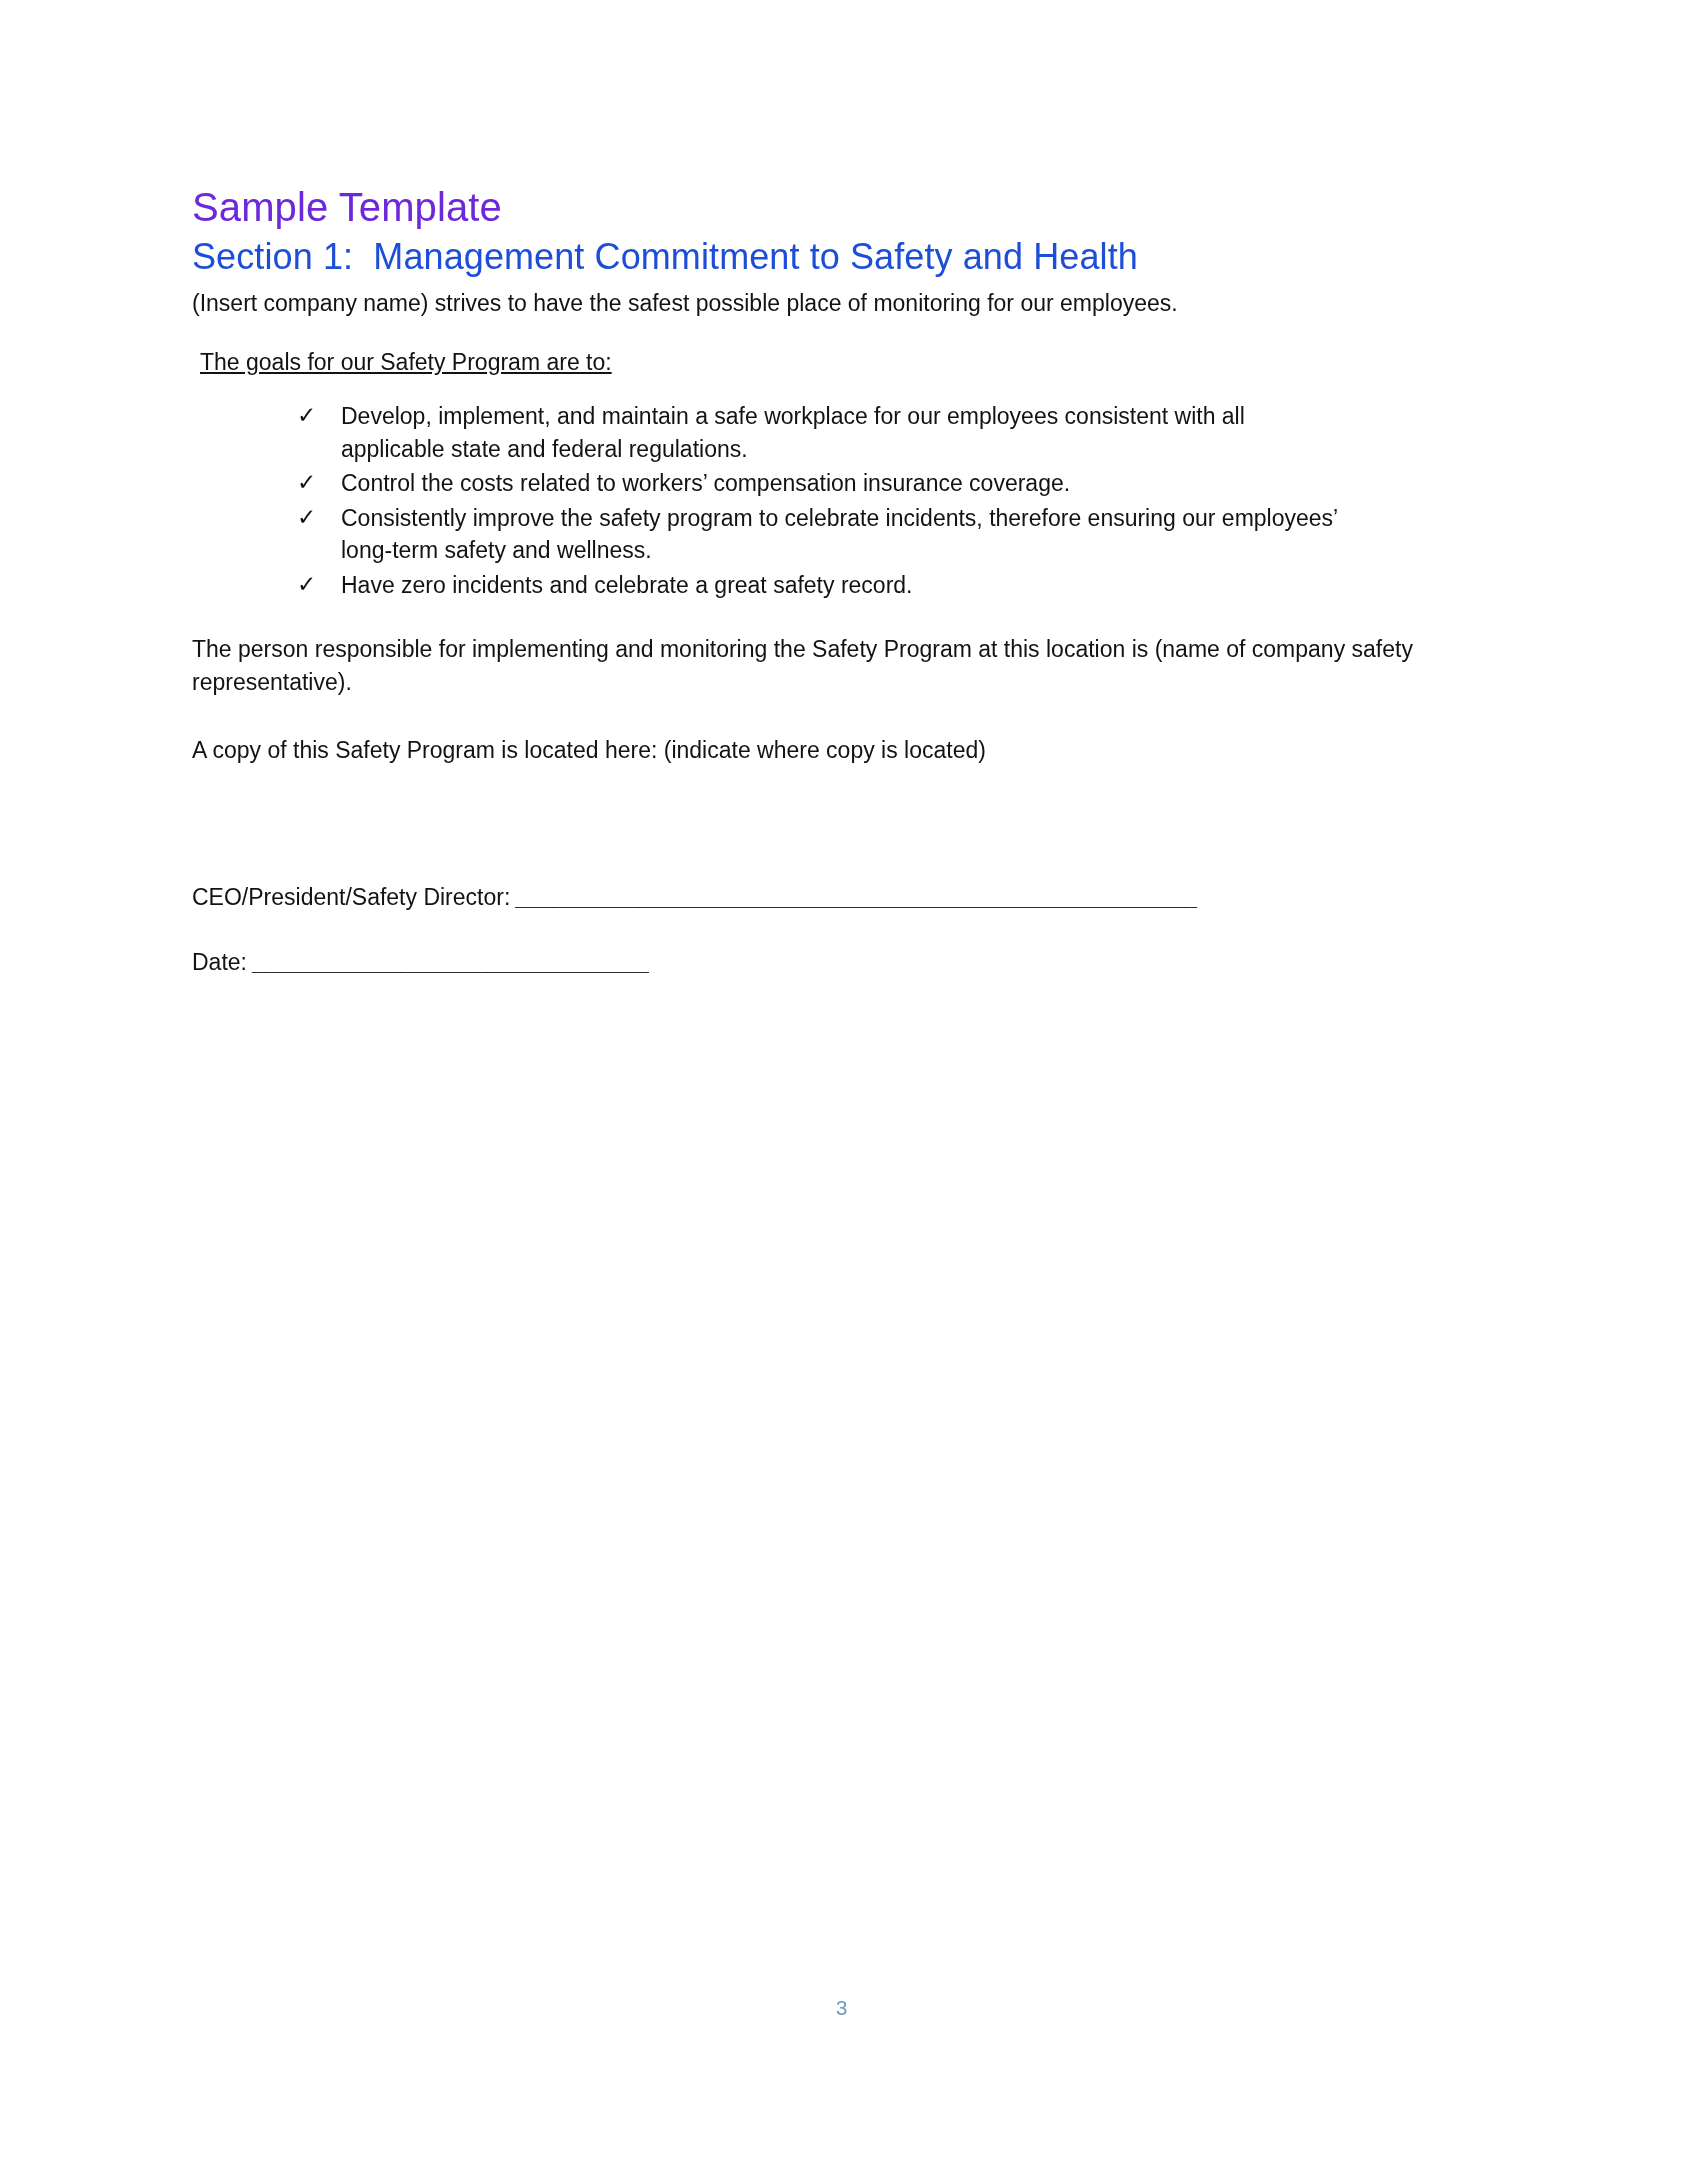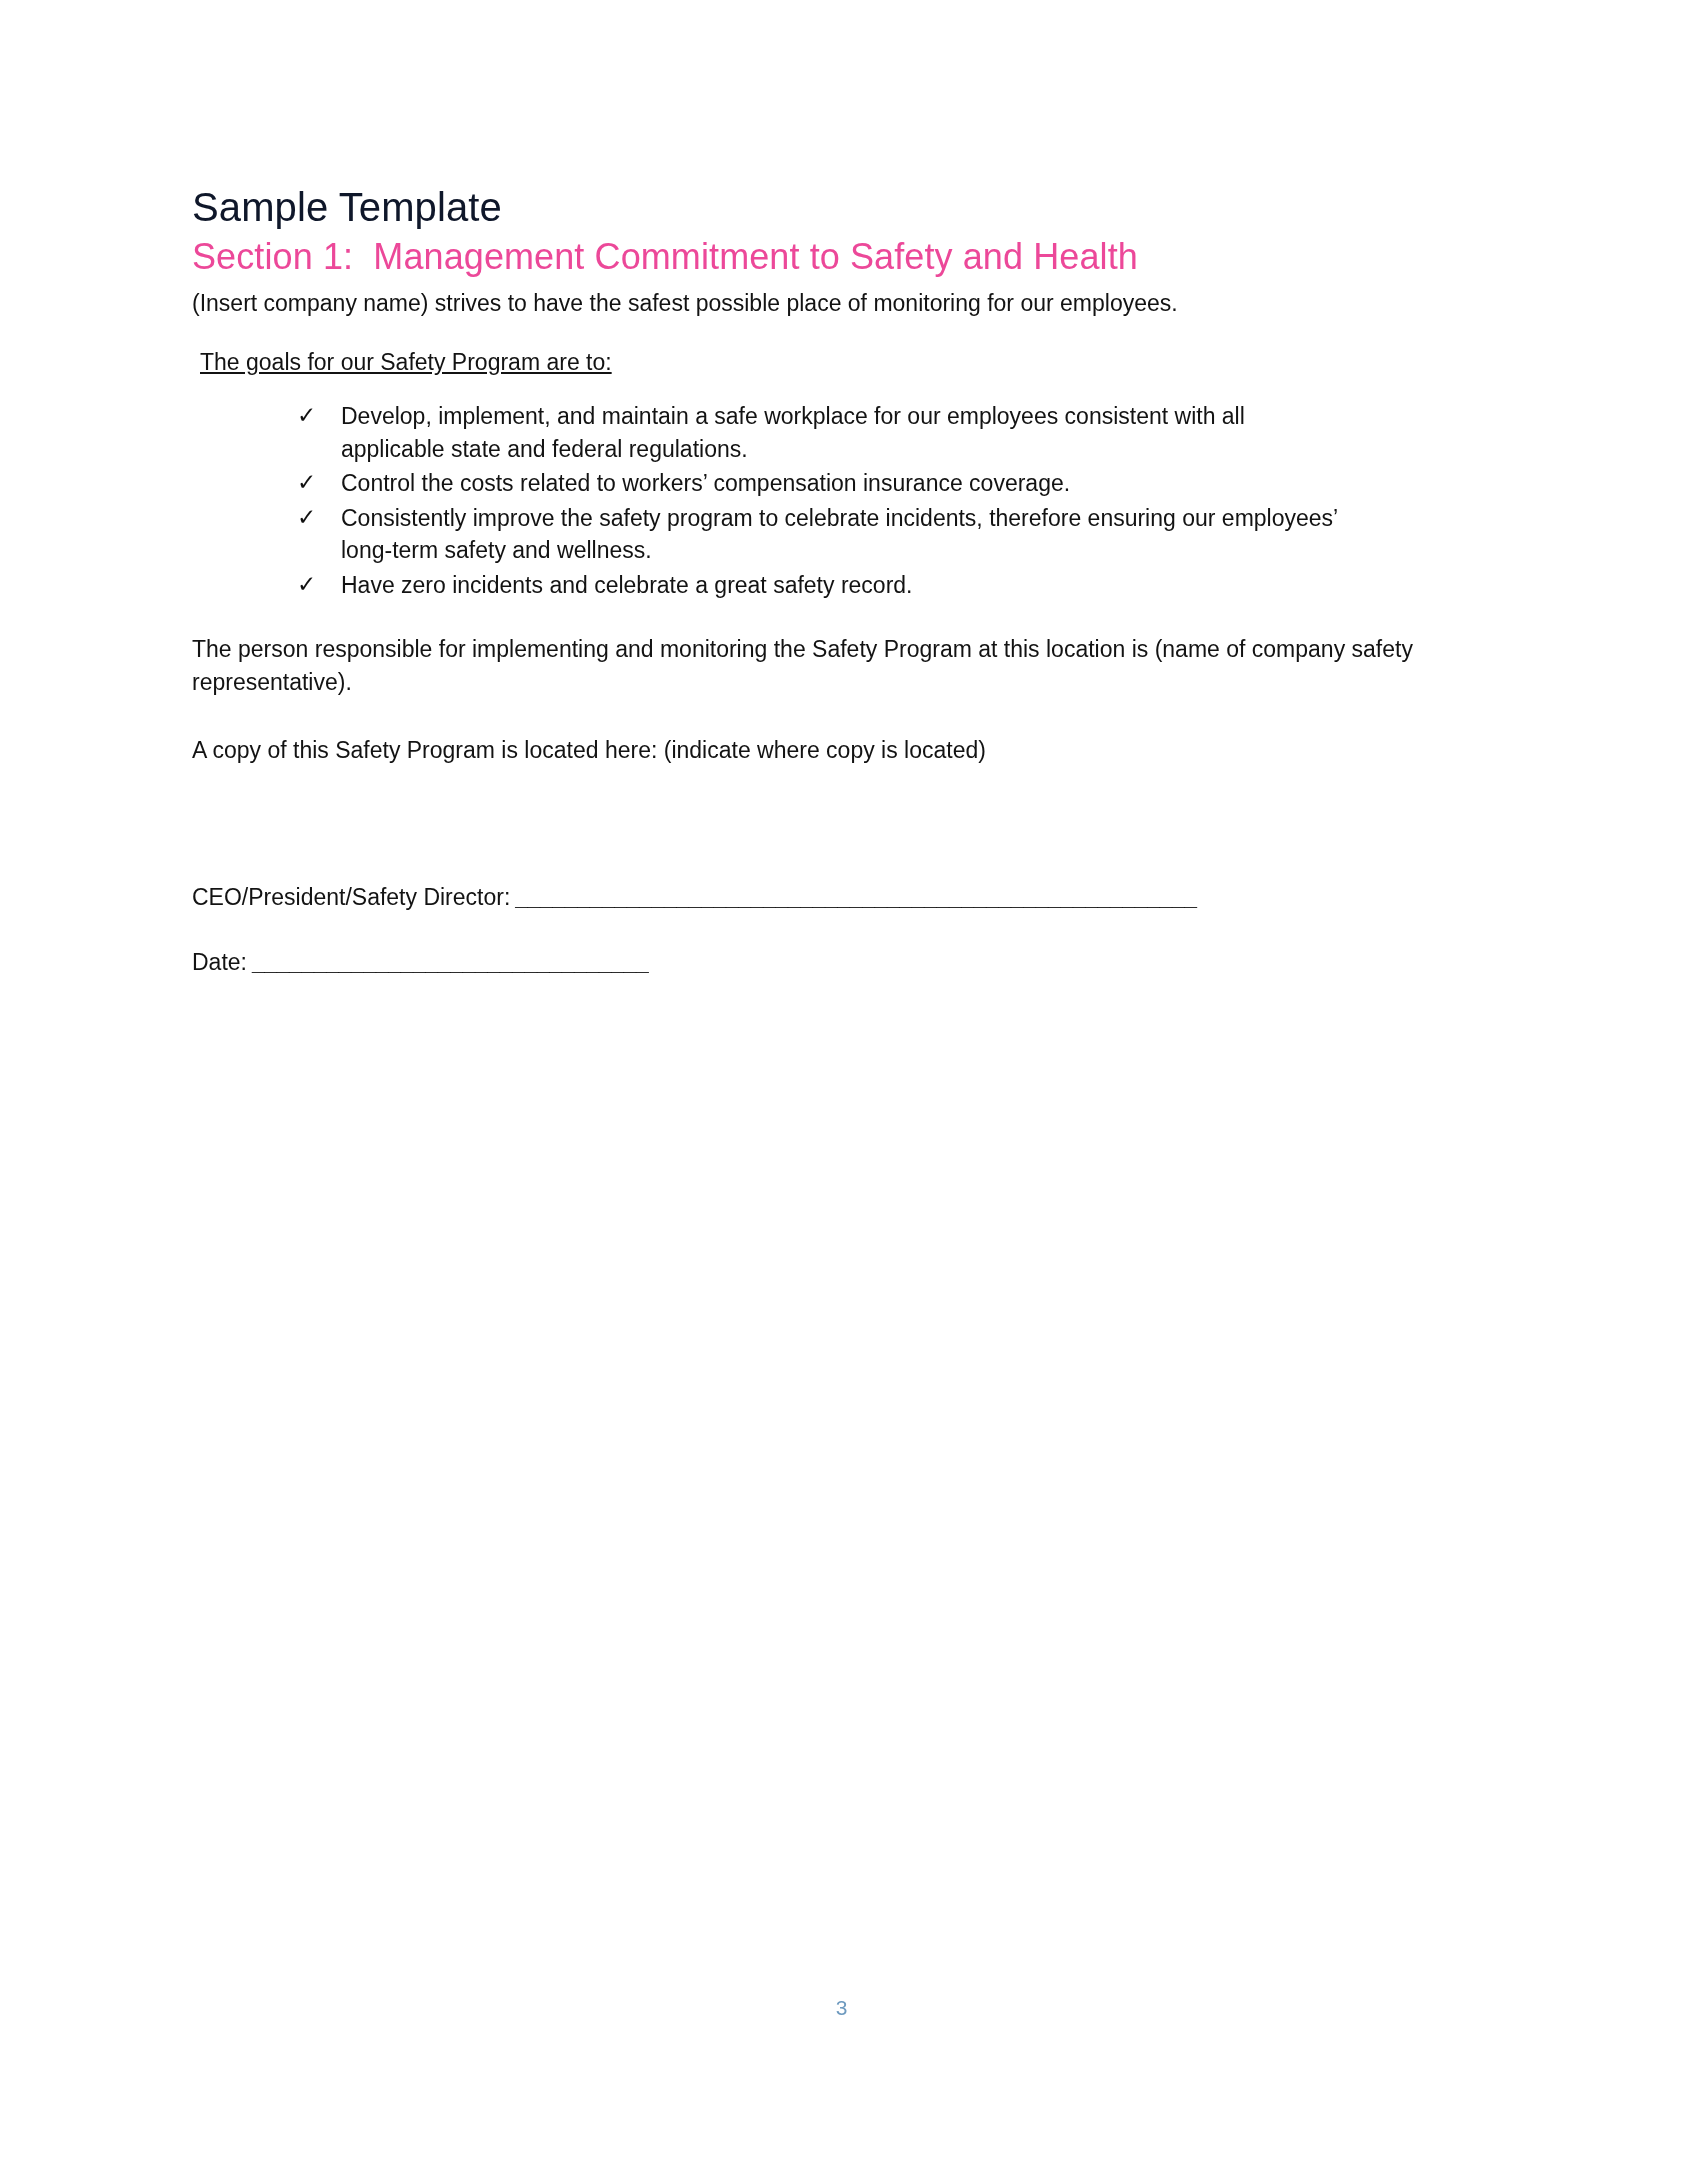--- a/index.html
+++ b/index.html
@@ -26,31 +26,31 @@
     left: 192px;
     top: 184px;
     width: 1287px;
   }
 
   
   .doc-title {
     font-size: 40px;
     font-weight: 400;
     line-height: 1.16;
-    color: #0f172a;
+    color: #6d28d9;
     margin: 0 0 6px 0;
     letter-spacing: 0.1px;
     white-space: pre;
   }
 
   .section-heading {
     font-size: 36px;
     font-weight: 400;
     line-height: 1.18;
-    color: #ec4899;
+    color: #1d4ed8;
     margin: 0 0 8px 0;
     letter-spacing: 0.1px;
     white-space: pre;
   }
 
   
   .body-text {
     font-size: 23px;
     line-height: 1.42;
     color: #131313;

